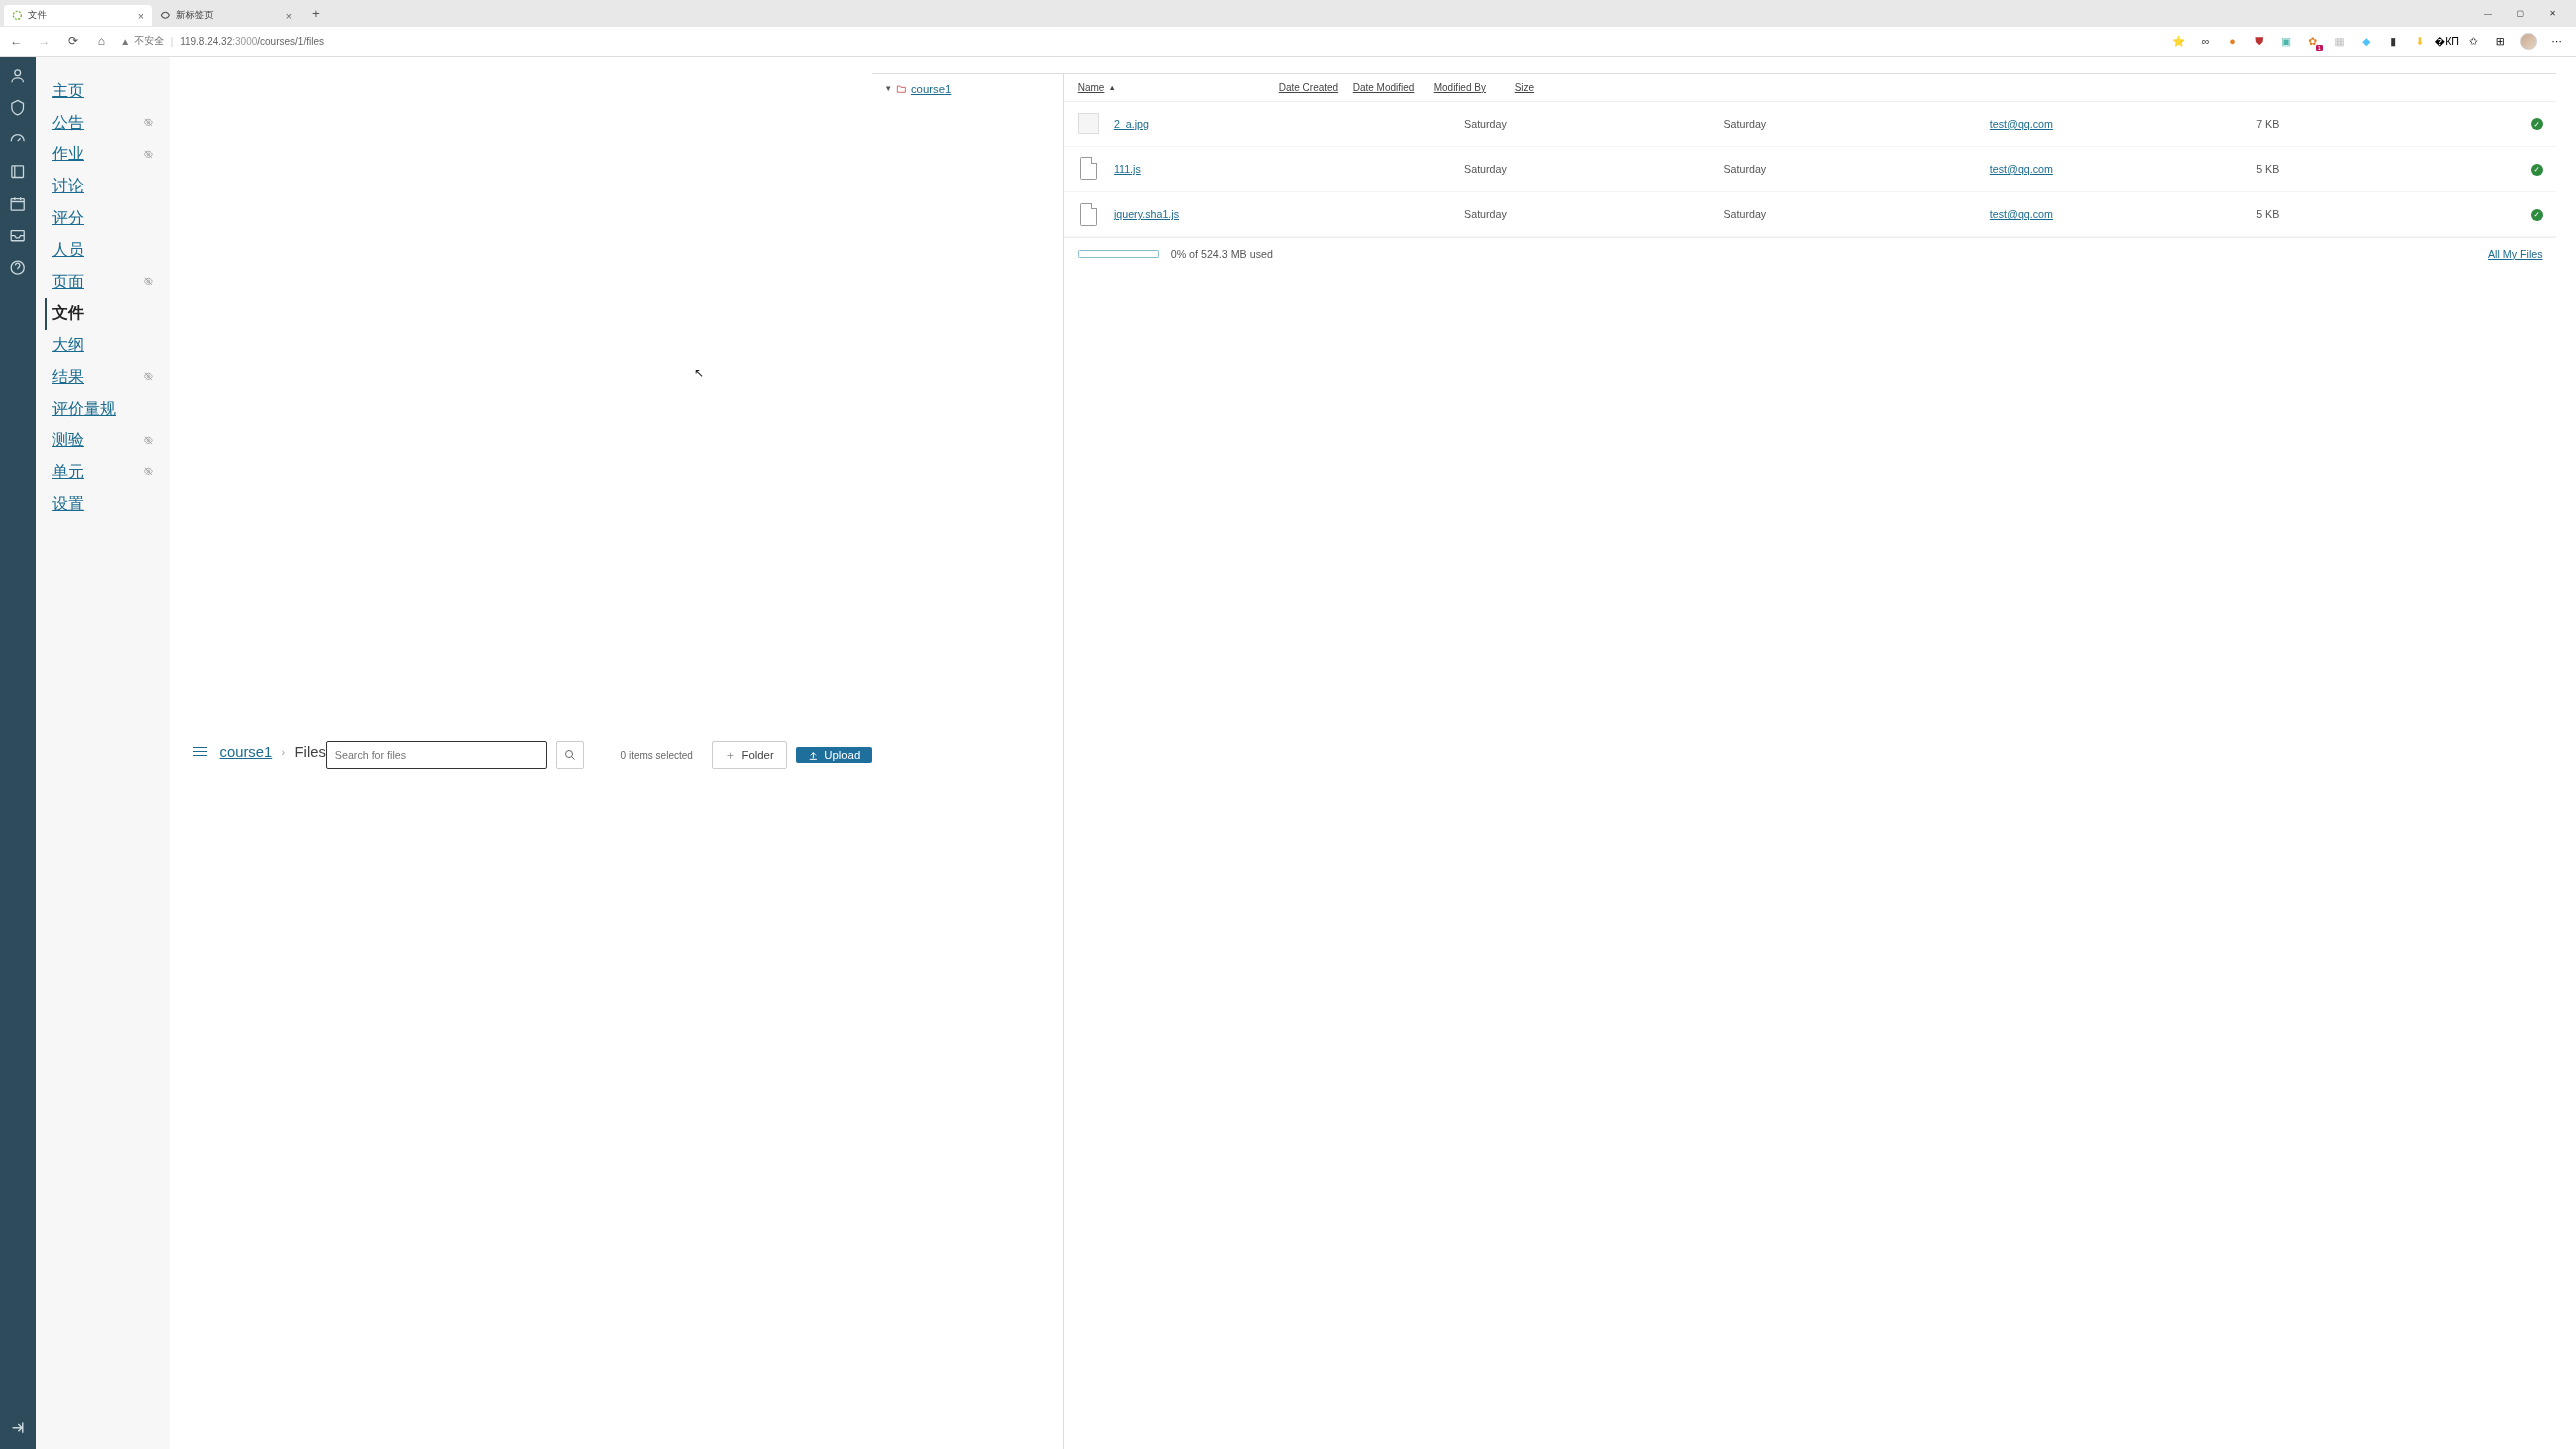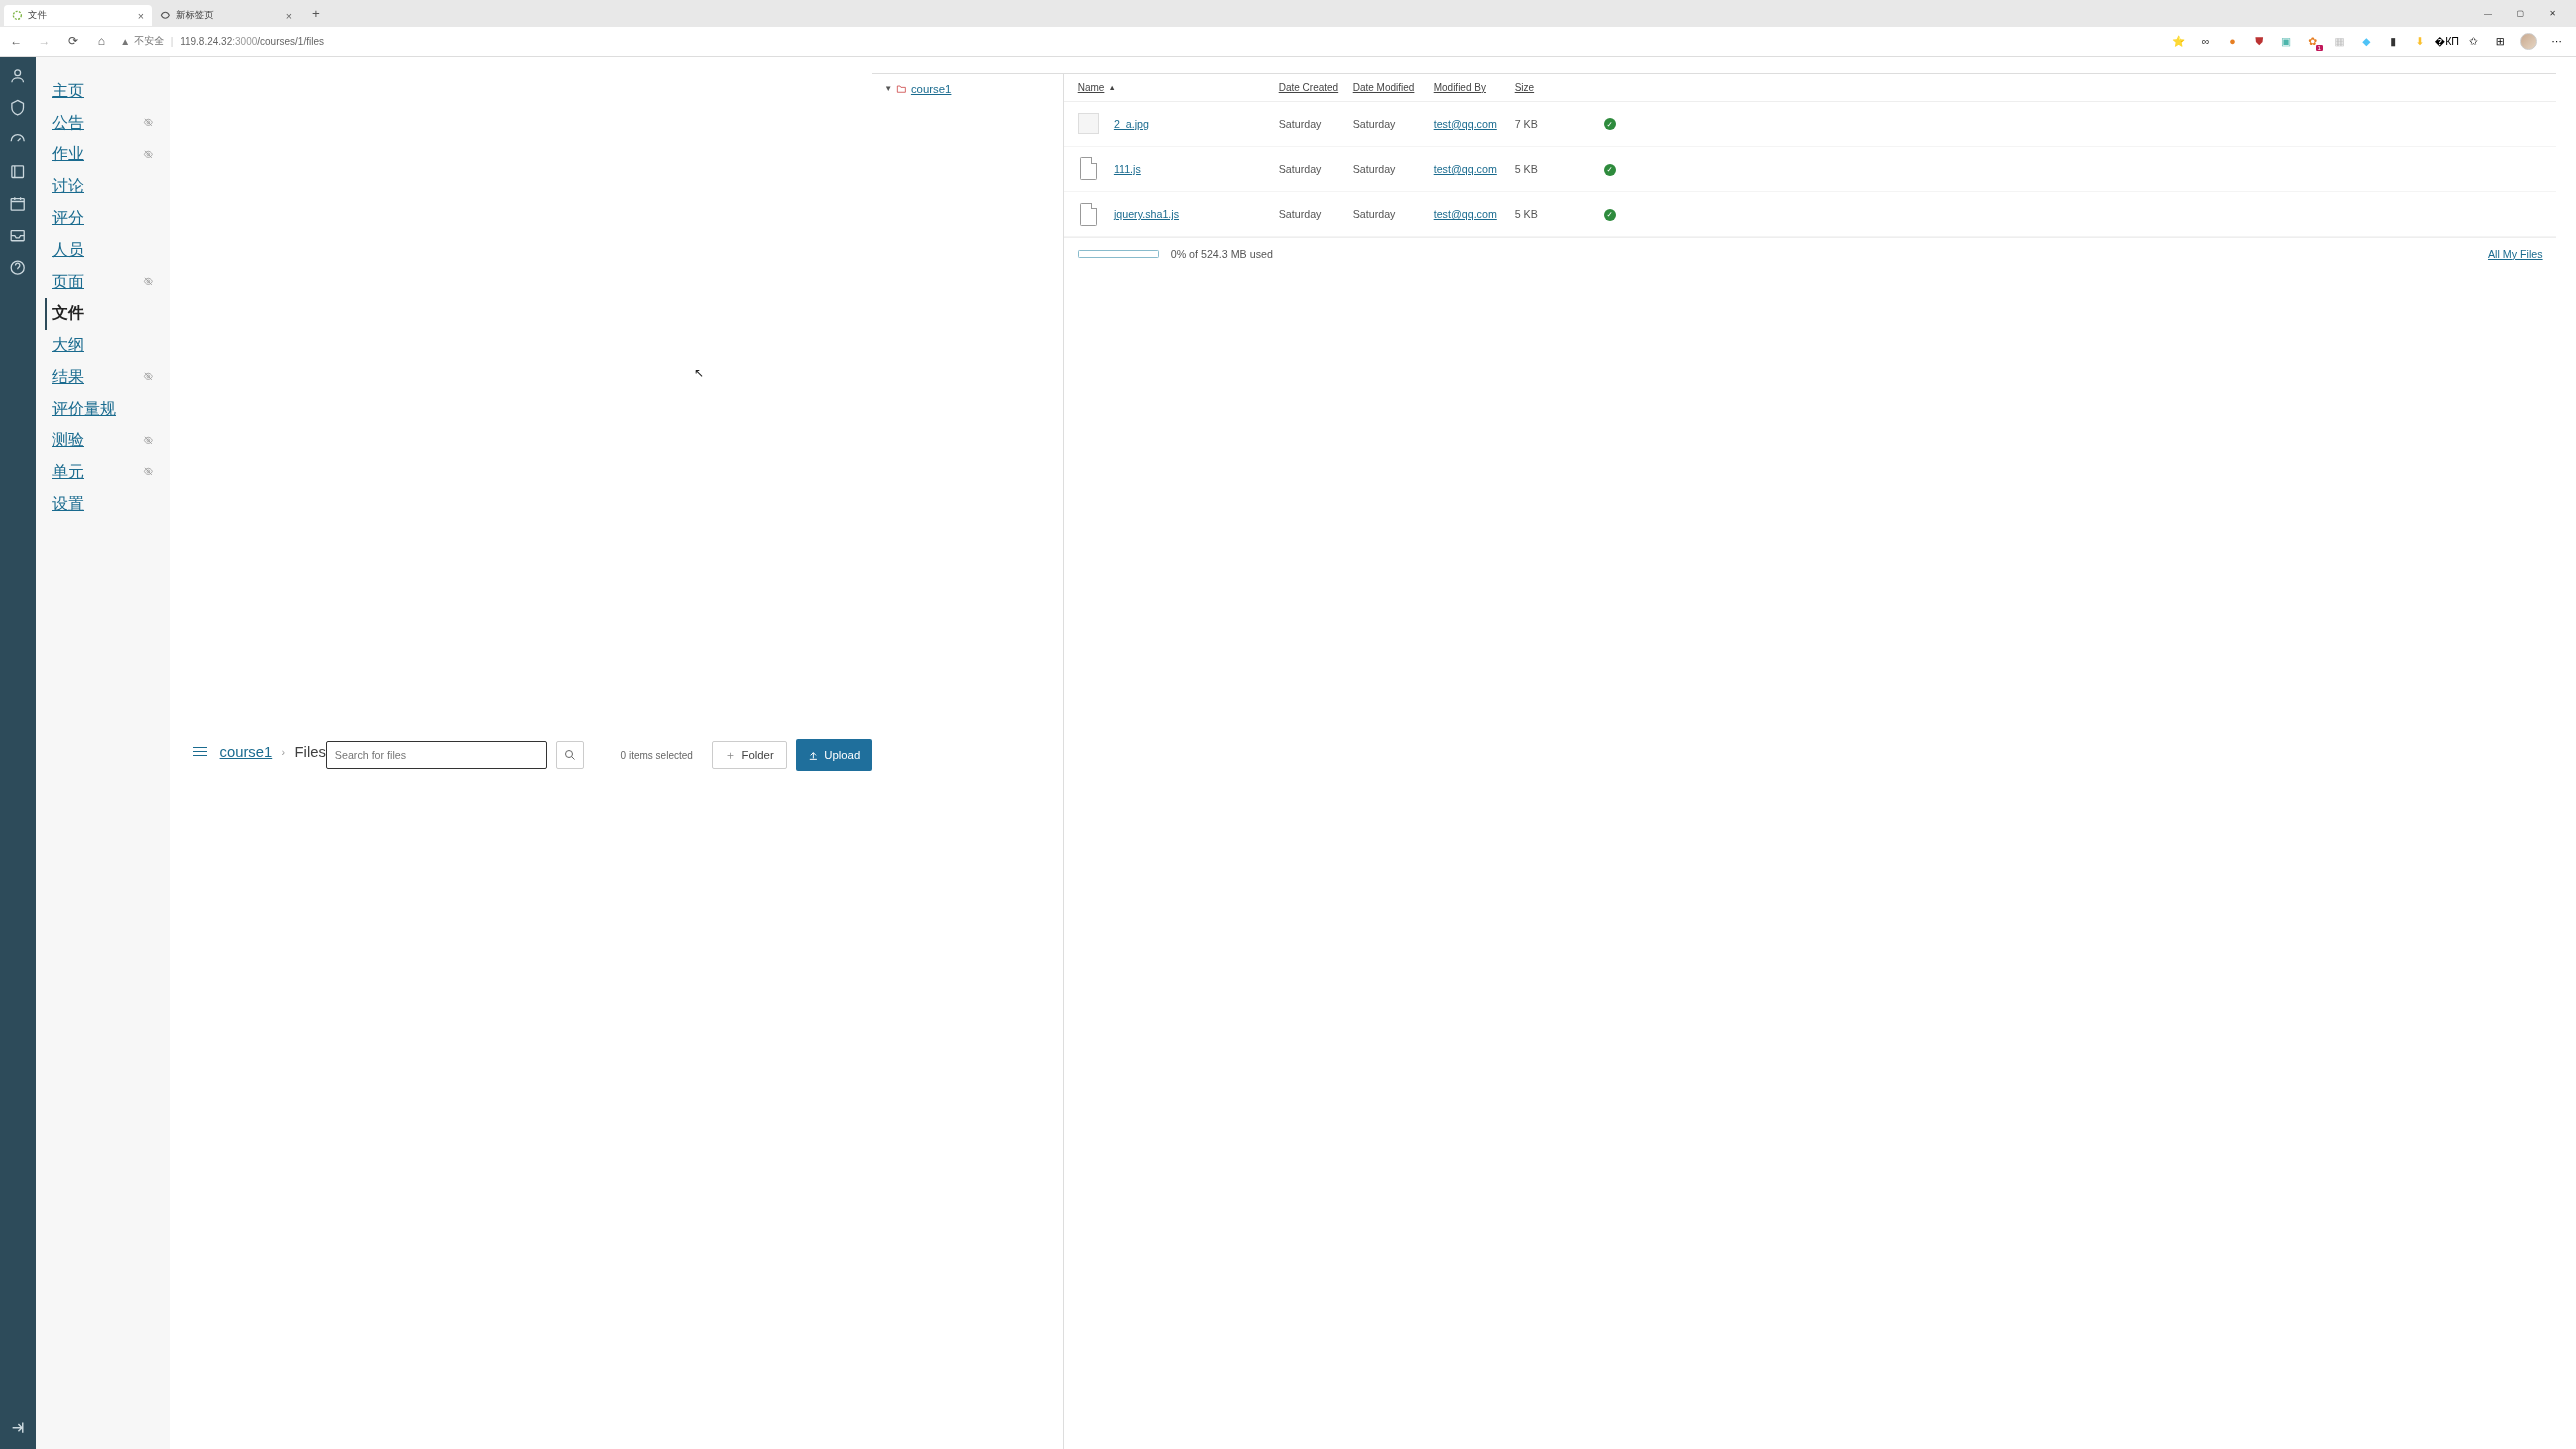--- a/index.html
+++ b/index.html
@@ -46,41 +46,41 @@
   .crumbs a { color: #1a6b8f; text-decoration: underline; }
   .crumbs .sep { color: #999; font-size: 10.7px; }
   .crumbs .current { color: #404040; }
   
   .toolbar-row { display: flex; align-items: center; gap: 9.4px; padding-bottom: 12px; }
   .search-box { width: 221px; height: 28px; border: 1.3px solid #333; border-radius: 2px; padding: 0 8px; font-size: 10.7px; color: #333; background: transparent; outline: none; }
   .search-btn { width: 28px; height: 28px; border: 0.7px solid #ccc; border-radius: 2px; background: #fff; display: flex; align-items: center; justify-content: center; color: #666; cursor: pointer; }
   .sel-status { margin-left: 27px; font-size: 10px; color: #666; }
   .toolbar-spacer { flex: 1; }
   .btn-folder { height: 28px; padding: 0 12px; border: 0.7px solid #ccc; border-radius: 2px; background: #fff; display: flex; align-items: center; gap: 5.4px; font-size: 11.4px; color: #444; cursor: pointer; }
-  .btn-upload { height: 32px; padding: 0 12px; border: none; border-radius: 2px; background: #1f6f9c; color: #fff; display: flex; align-items: center; gap: 5.4px; font-size: 11.4px; cursor: pointer; }
+  .btn-upload { height: 16px; padding: 0 12px; border: none; border-radius: 2px; background: #1f6f9c; color: #fff; display: flex; align-items: center; gap: 5.4px; font-size: 11.4px; cursor: pointer; }
   
   .files-area { display: flex; flex: 1; border-top: 0.7px solid #ddd; min-height: 0; }
   .tree { width: 192px; border-right: 0.7px solid #ddd; padding: 9.4px 12px; }
   .tree-item { display: flex; align-items: center; gap: 4px; font-size: 11.4px; }
   .tree-item .caret { color: #555; font-size: 8px; }
   .tree-item .folder-ic { color: #c44; }
   .tree-item a { color: #1a6b8f; text-decoration: underline; }
   
   .file-list { flex: 1; display: flex; flex-direction: column; }
   .fl-header { display: flex; padding: 8px 13.4px; border-bottom: 0.7px solid #eee; font-size: 10px; }
   .fl-header span { text-decoration: underline; color: #444; cursor: pointer; text-align: center; }
   .col-name { flex: 0 0 201px; display:flex; align-items:center; gap:4px; }
   .col-created { flex: 0 0 74px; }
   .col-modified { flex: 0 0 81px; }
   .col-by { flex: 0 0 81px; }
   .col-size { flex: 0 0 67px; }
   .col-status { flex: 0 0 34px; text-align: right; }
   .sort-arrow { color: #1a6b8f; font-size: 7.4px; text-decoration: none !important; }
   
-  .fl-row { display: flex; align-items: center; padding: 9.4px 13.4px; font-size: 10.7px; color: #555; border-bottom: 0.7px solid #f4f4f4; min-height: 43px; }
+  .fl-row { display: flex; align-items: center; padding: 9.4px 13.4px; font-size: 10.7px; color: #555; border-bottom: 0.7px solid #f4f4f4; min-height: 43px; justify-content: space-between; }
   .fl-row .file-ic { width: 21.5px; height: 25.5px; margin-right: 10.7px; display:flex; align-items:center; justify-content:center; }
   .file-doc-ic { border:1px solid #999; border-radius:1.3px; position:relative; width:17.4px; height:23px; }
   .file-doc-ic::before { content:''; position:absolute; top:-1px; right:-1px; width:5.4px; height:5.4px; background:#fff; border-left:1px solid #999; border-bottom:1px solid #999; }
   .thumb-ic { width:21.5px; height:21.5px; border:0.7px solid #ddd; background:#f5f5f5; }
   .fl-row a { color: #1a6b8f; text-decoration: underline; }
   .status-ok { width:12px; height:12px; border-radius:50%; background:#2e8b3d; display:inline-flex; align-items:center; justify-content:center; color:#fff; font-size:7.4px; }
   
   .footer-row { display:flex; align-items:center; padding: 9.4px 13.4px; border-top:0.7px solid #eee; gap:12px; font-size:10.7px; color:#555; }
   .quota-bar { width:81px; height:8px; border:0.7px solid #8bc; border-radius:1.3px; }
   .footer-spacer { flex:1; }

